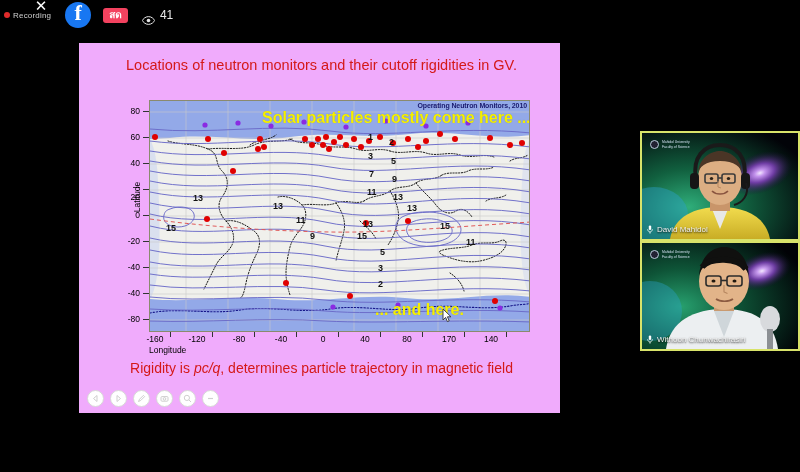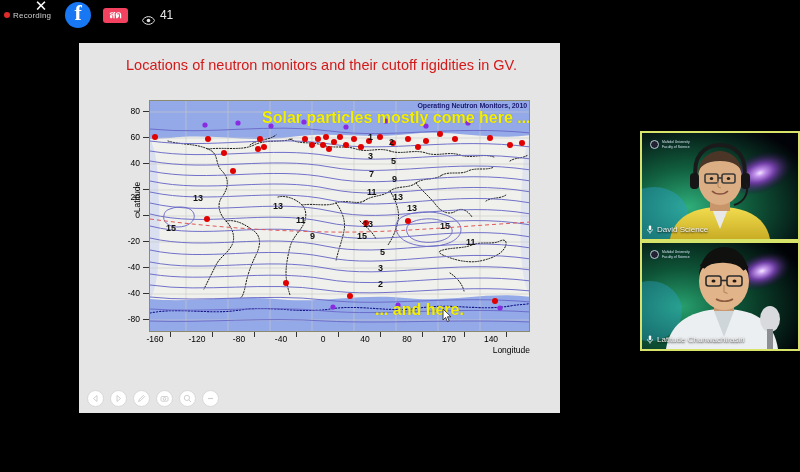--- a/index.html
+++ b/index.html
@@ -37,21 +37,21 @@
     font-size: 10px; font-weight: 700; border-radius: 3px;
     padding: 2px 6px 3px; line-height: 1;
   }
   .viewers { margin-left: 14px; display: flex; align-items: center; gap: 5px; color: #e8e8e8; }
   .eye-icon { width: 13px; height: 9px; position: relative; display: inline-block; }
   .viewer-count { font-size: 12px; }
 
   
   #slide-panel {
     position: absolute; left: 75px; top: 43px; width: 485px; height: 370px;
-    background: #e5e5e5; border-left: 4px solid #000;
+    background: #f0abfc; border-left: 4px solid #000;
   }
   #slide-title {
     position: absolute; left: 0; top: 14px; width: 485px; text-align: center;
     color: #d41919; font-size: 14.5px; white-space: nowrap;
   }
   #slide-caption {
     position: absolute; left: 0; top: 317px; width: 485px; text-align: center;
     color: #d41919; font-size: 14px; white-space: nowrap;
   }
   #slide-caption i { font-style: italic; }
@@ -65,21 +65,21 @@
   #chart-svg { position: absolute; left: 0; top: 0; }
   #chart-inline-title {
     position: absolute; right: 2px; top: 1px; font-size: 7px; font-weight: 700;
     color: #1a1a6e; letter-spacing: -0.1px; white-space: nowrap; z-index: 6;
   }
   .ylabel {
     position: absolute; left: -42px; top: 92px; width: 90px; text-align: center;
     font-size: 8.5px; transform: rotate(-90deg); color: #000;
   }
   .xlabel {
-    position: absolute; left: 15px; top: 245px; width: 381px; text-align: right;
+    position: absolute; left: 15px; top: 245px; width: 381px; text-align: left;
     font-size: 8.5px; color: #000;
   }
   .ytick {
     position: absolute; width: 28px; text-align: right; font-size: 8.5px; color: #000;
   }
   .xtick {
     position: absolute; top: 234px; width: 34px; text-align: center; font-size: 8.5px; color: #000;
   }
   .ytick-mark { position: absolute; left: 9px; width: 6px; height: 1px; background: #333; }
   .xtick-mark { position: absolute; top: 232px; width: 1px; height: 5px; background: #333; }
@@ -358,20 +358,21 @@
         <div class="anno" id="anno-bot">... and here.</div>
 
         <div id="mouse-cursor">
           <svg width="11" height="15" viewBox="0 0 11 15">
             <path d="M1,1 L1,12 L3.6,9.4 L5.4,13.6 L7.2,12.8 L5.4,8.8 L9,8.8 Z" fill="#ffffff" stroke="#333" stroke-width="0.9"></path>
           </svg>
         </div>
       </div>
     </div>
 
+    <div id="slide-caption"><span>Rigidity is </span><i>pc/q</i><span>, determines particle trajectory in magnetic field</span></div>
 
     <div id="slide-toolbar">
       <div class="tb-btn">
         <svg width="9" height="9" viewBox="0 0 9 9">
             <path d="M6,1.5 L2.5,4.5 L6,7.5 Z" fill="none" stroke="#cfcfcf" stroke-width="1"></path>
           </svg>
       </div>
       <div class="tb-btn">
         <svg width="9" height="9" viewBox="0 0 9 9">
             <path d="M3,1.5 L6.5,4.5 L3,7.5 Z" fill="none" stroke="#cfcfcf" stroke-width="1"></path>
@@ -463,21 +464,21 @@
       </div>
     </div>
     <div class="name-tag">
       <span class="mic-icon">
         <svg width="6" height="9" viewBox="0 0 6 9">
           <rect x="1.8" y="0.4" width="2.4" height="4.6" rx="1.2" fill="#fff"></rect>
           <path d="M0.7,4.2 C0.7,6.1 2,6.9 3,6.9 C4,6.9 5.3,6.1 5.3,4.2" fill="none" stroke="#fff" stroke-width=".8"></path>
           <line x1="3" y1="6.9" x2="3" y2="8.6" stroke="#fff" stroke-width=".8"></line>
         </svg>
       </span>
-      <span>David Science</span>
+      <span>David Mahidol</span>
     </div>
   </div>
 
   <div class="participant" id="participant-1">
     <div class="vid-bg">
       <svg width="156" height="106" viewBox="0 0 156 106">
         <defs>
           <radialGradient id="g1" cx="25%" cy="60%" r="85%">
             <stop offset="0%" stop-color="#27a06e"></stop>
               <stop offset="42%" stop-color="#0e5437"></stop>
@@ -531,17 +532,17 @@
       </div>
     </div>
     <div class="name-tag">
       <span class="mic-icon">
         <svg width="6" height="9" viewBox="0 0 6 9">
           <rect x="1.8" y="0.4" width="2.4" height="4.6" rx="1.2" fill="#fff"></rect>
           <path d="M0.7,4.2 C0.7,6.1 2,6.9 3,6.9 C4,6.9 5.3,6.1 5.3,4.2" fill="none" stroke="#fff" stroke-width=".8"></path>
           <line x1="3" y1="6.9" x2="3" y2="8.6" stroke="#fff" stroke-width=".8"></line>
         </svg>
       </span>
-      <span>Latitude Chunwachirasiri</span>
+      <span>Withoon Chunwachirasiri</span>
     </div>
   </div>
 
 </div>
 
 </body></html>

